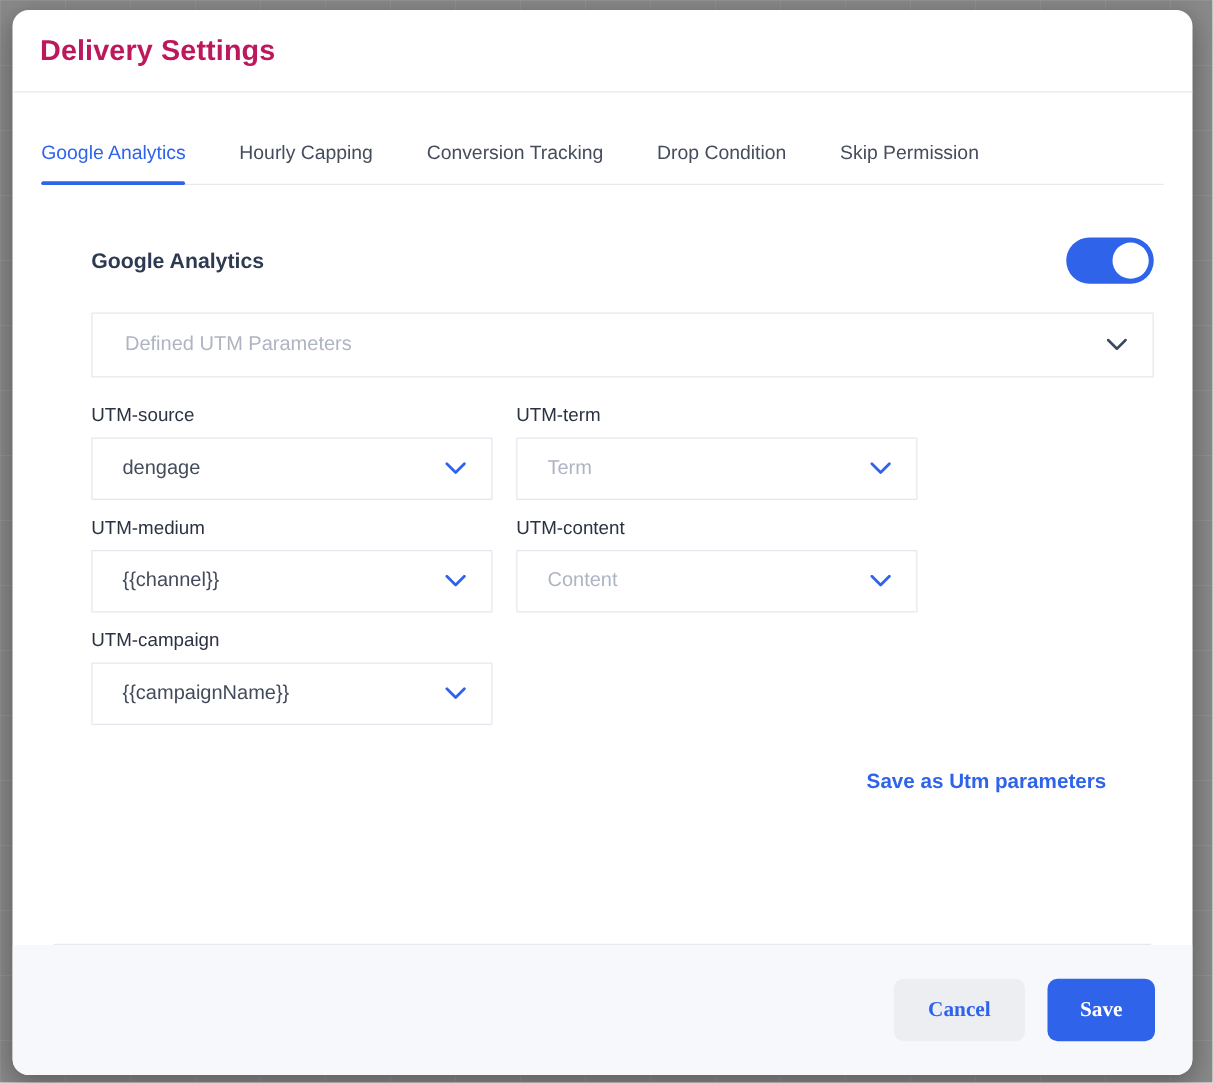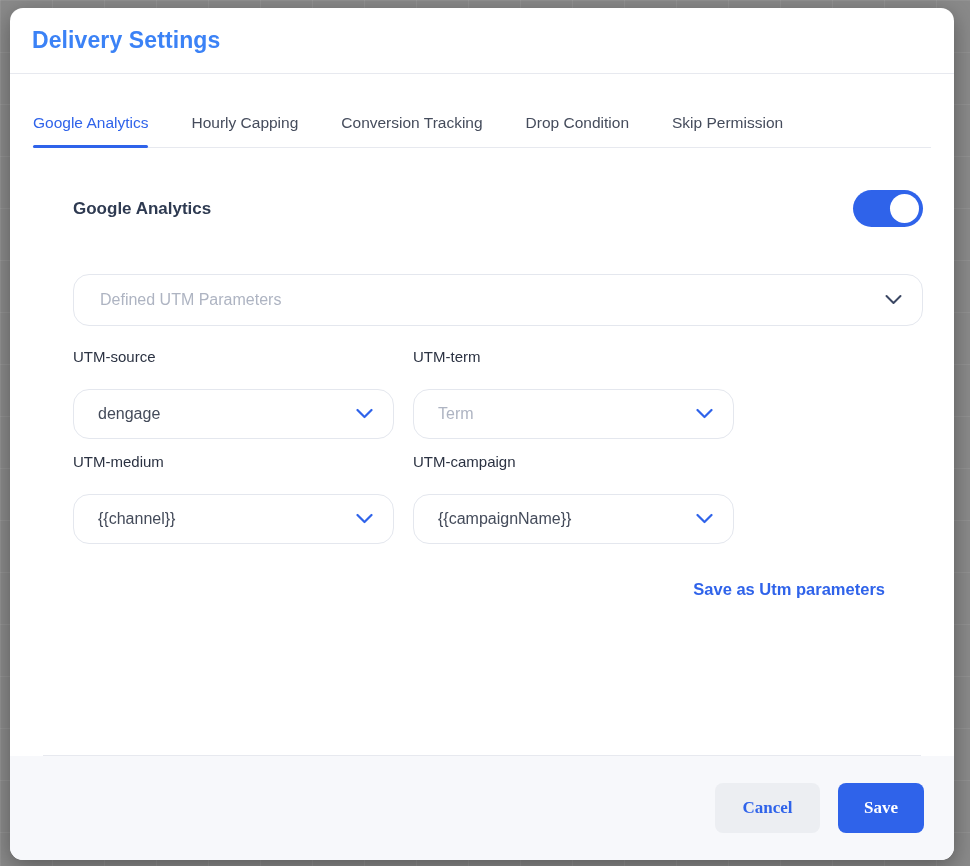--- a/index.html
+++ b/index.html
@@ -33,21 +33,21 @@
     height: 66px;
     flex: 0 0 66px;
     border-bottom: 1px solid #e7e9ef;
     display: flex;
     align-items: center;
     padding: 0 22px;
   }
   .dialog-title {
     font-size: 23px;
     font-weight: bold;
-    color: #3b82f6;
+    color: #be185d;
     letter-spacing: 0.1px;
   }
 
   
   .tabs-wrap {
     flex: 0 0 auto;
     padding: 0 23px;
   }
   .tabs {
     display: flex;
@@ -111,31 +111,30 @@
     background: #ffffff;
   }
 
   
   .wide-select-row { padding: 23px 8px 0 40px; }
 
   .sel {
     position: relative;
     height: 50px;
     border: 1px solid #e4e7ee;
-    border-radius: 16px;
+    border-radius: 1px;
     background: #ffffff;
     display: flex;
     align-items: center;
     padding: 0 28px 0 24px;
     cursor: pointer;
     font-size: 16px;
     color: #444b5a;
     white-space: nowrap;
     overflow: hidden;
-    margin-top: 24px;
   }
   .sel.placeholder { color: #aeb4c2; }
   .sel .chev {
     position: absolute;
     right: 20px; top: 50%;
     transform: translateY(-50%);
     display: block;
     line-height: 0;
   }
   .sel .chev svg { display: block; }
@@ -265,20 +264,28 @@
 
       <div class="field">
         <div class="field-label">UTM-medium</div>
         <div class="sel">{{channel}}<span class="chev">
             <svg width="17" height="11" viewBox="0 0 17 11">
                 <path d="M1.5 1.5 L8.5 8.5 L15.5 1.5" fill="none" stroke="#2f63ea" stroke-width="2.2" stroke-linecap="round" stroke-linejoin="round"></path>
               </svg>
           </span></div>
       </div>
 
+      <div class="field">
+        <div class="field-label">UTM-content</div>
+        <div class="sel placeholder">Content<span class="chev">
+            <svg width="17" height="11" viewBox="0 0 17 11">
+                <path d="M1.5 1.5 L8.5 8.5 L15.5 1.5" fill="none" stroke="#2f63ea" stroke-width="2.2" stroke-linecap="round" stroke-linejoin="round"></path>
+              </svg>
+          </span></div>
+      </div>
 
       <div class="field">
         <div class="field-label">UTM-campaign</div>
         <div class="sel">{{campaignName}}<span class="chev">
             <svg width="17" height="11" viewBox="0 0 17 11">
                 <path d="M1.5 1.5 L8.5 8.5 L15.5 1.5" fill="none" stroke="#2f63ea" stroke-width="2.2" stroke-linecap="round" stroke-linejoin="round"></path>
               </svg>
           </span></div>
       </div>
 

